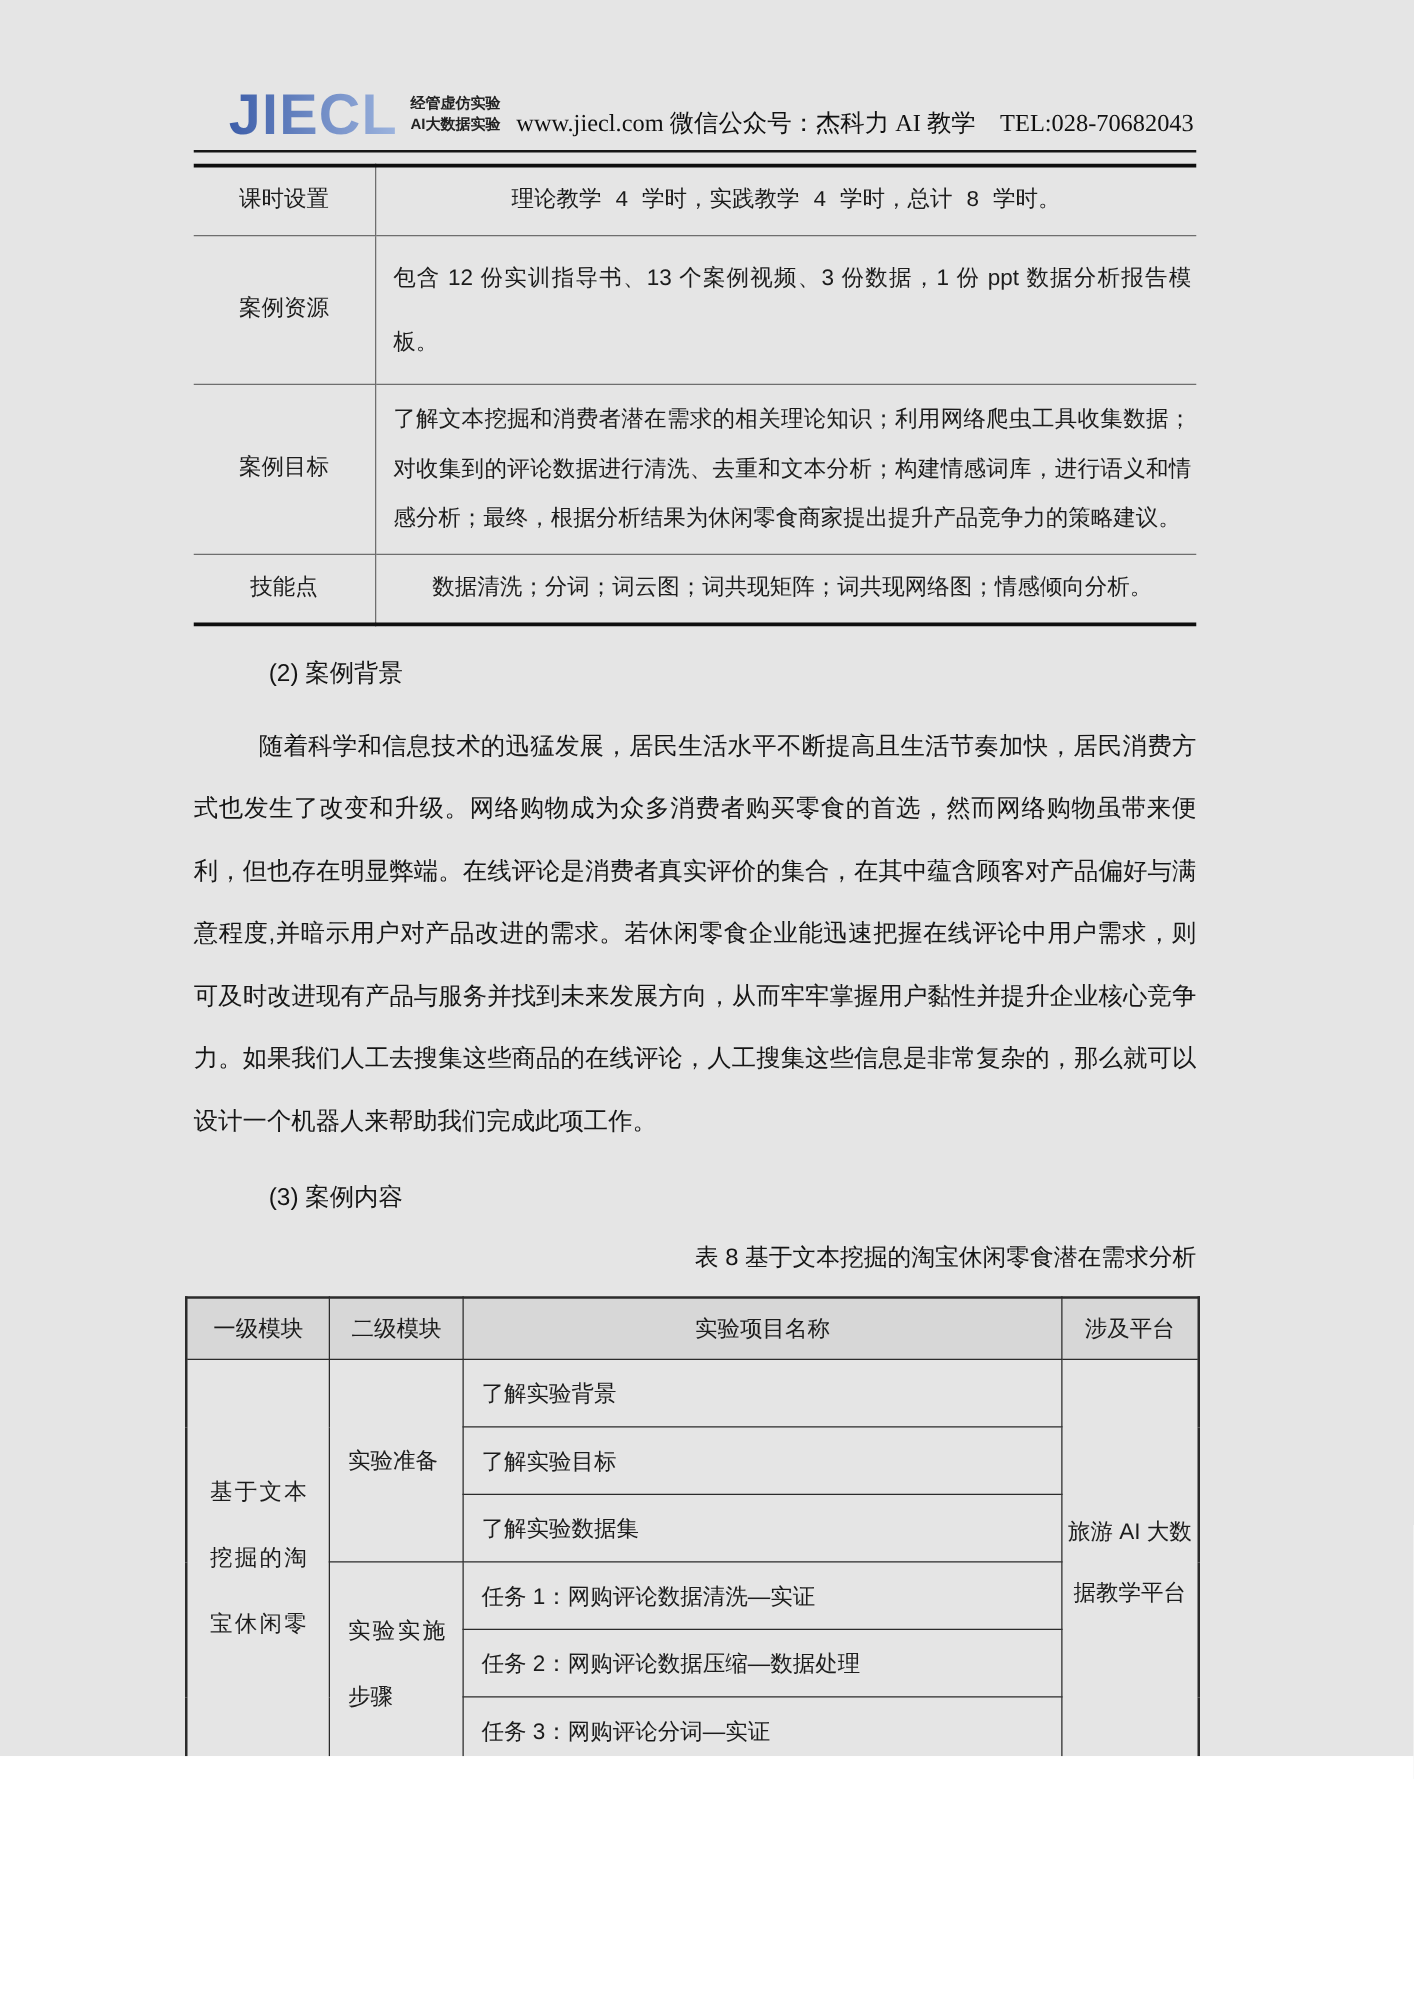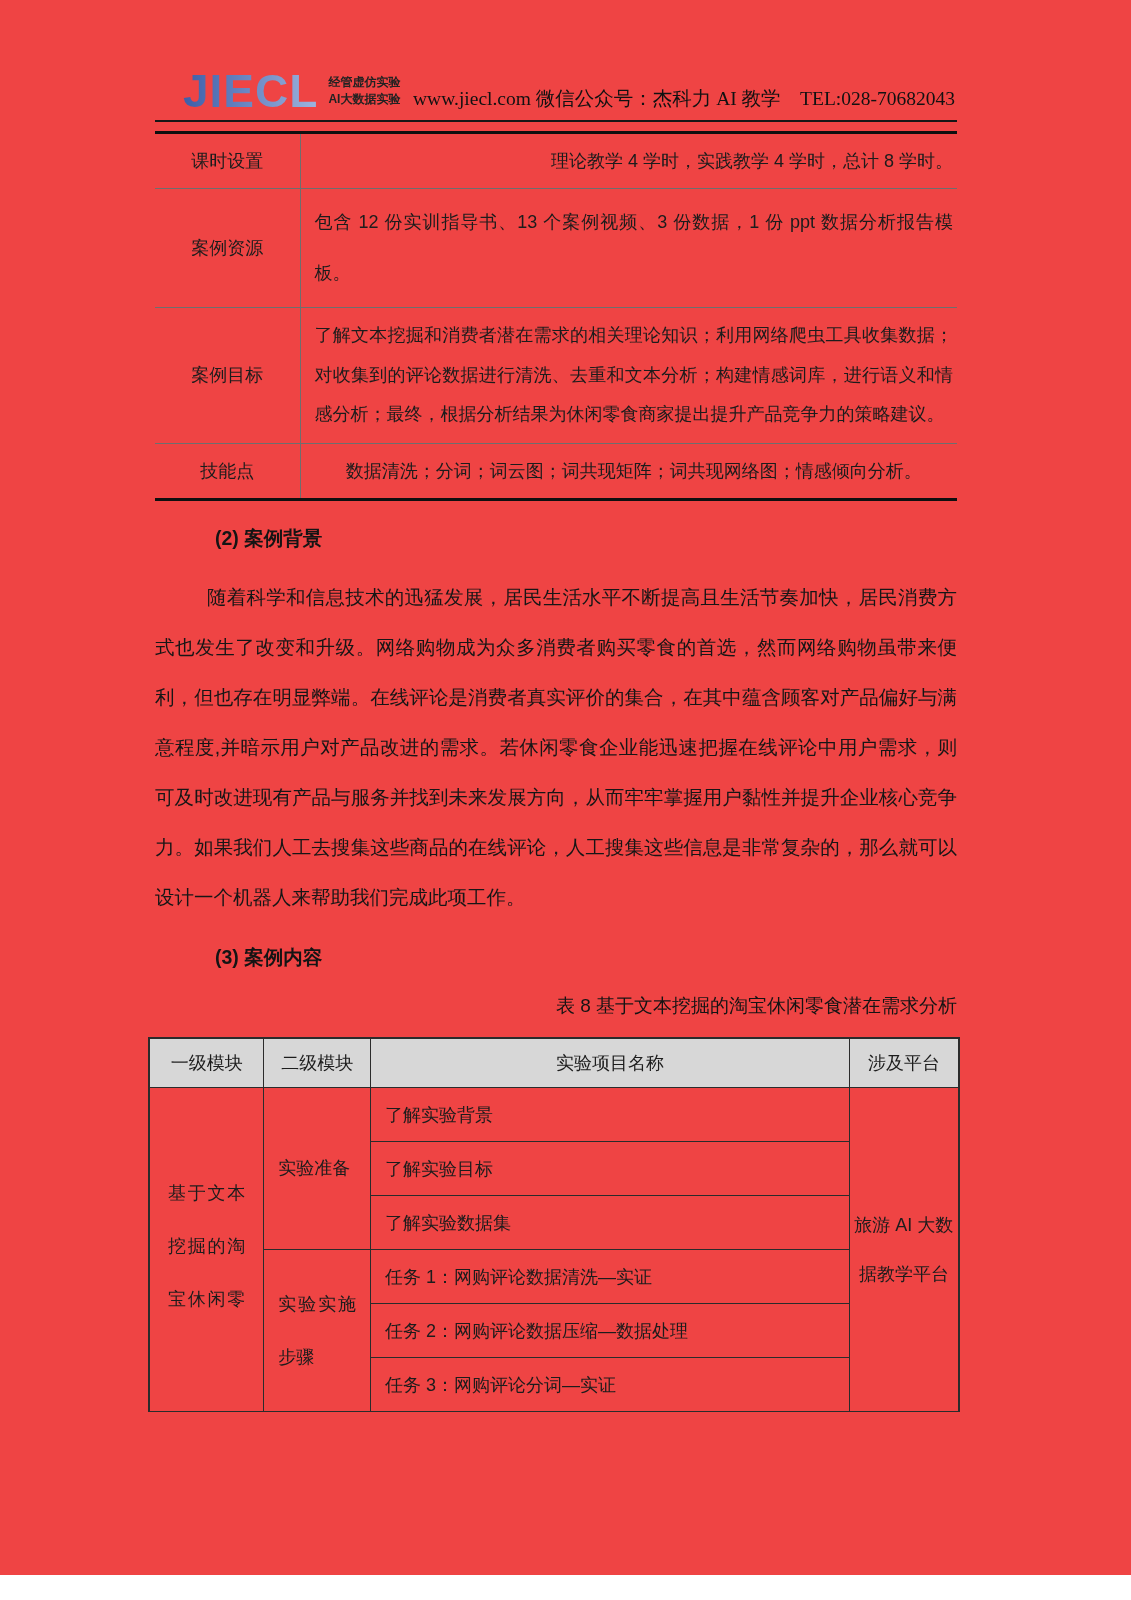--- a/index.html
+++ b/index.html
@@ -5,22 +5,22 @@
   * { margin: 0; padding: 0; box-sizing: border-box; }
   html, body { background: #ffffff; }
   body {
     font-family: "Liberation Sans", sans-serif;
     color: #1c1c1c;
     width: 1131px;
   }
   .page {
     position: relative;
     width: 1131px;
-    height: 1575px;
-    background: #ef4444;
+    height: 1405px;
+    background: #e5e5e5;
     overflow: hidden;
   }
   .content {
     margin-left: 155px;
     width: 802px;
   }
 
   
   .header {
     display: flex;
@@ -80,29 +80,29 @@
   td.info-label {
     width: 145px;
     text-align: center;
     border-right: 1px solid #6e6e6e;
     padding: 10px 6px;
   }
   td.info-value {
     padding: 8px 4px 8px 14px;
     text-align: justify;
   }
-  td.info-value.center-text { text-align: right; padding-left: 4px; }
-  .lh-single { line-height: 34px; }
+  td.info-value.center-text { text-align: center; padding-left: 4px; }
+  .lh-single { line-height: 34px; font-family: Liberation Mono, monospace; }
   .lh-wide   { line-height: 51px; }
   .lh-mid    { line-height: 39.5px; }
 
   
   .section-heading {
     font-size: 19.5px;
-    font-weight: 700;
+    font-weight: 400;
     color: #141414;
     margin-top: 24px;
     padding-left: 60px;
   }
   .body-paragraph {
     margin-top: 20px;
     font-size: 19.5px;
     line-height: 50px;
     text-align: justify;
     text-indent: 52px;

